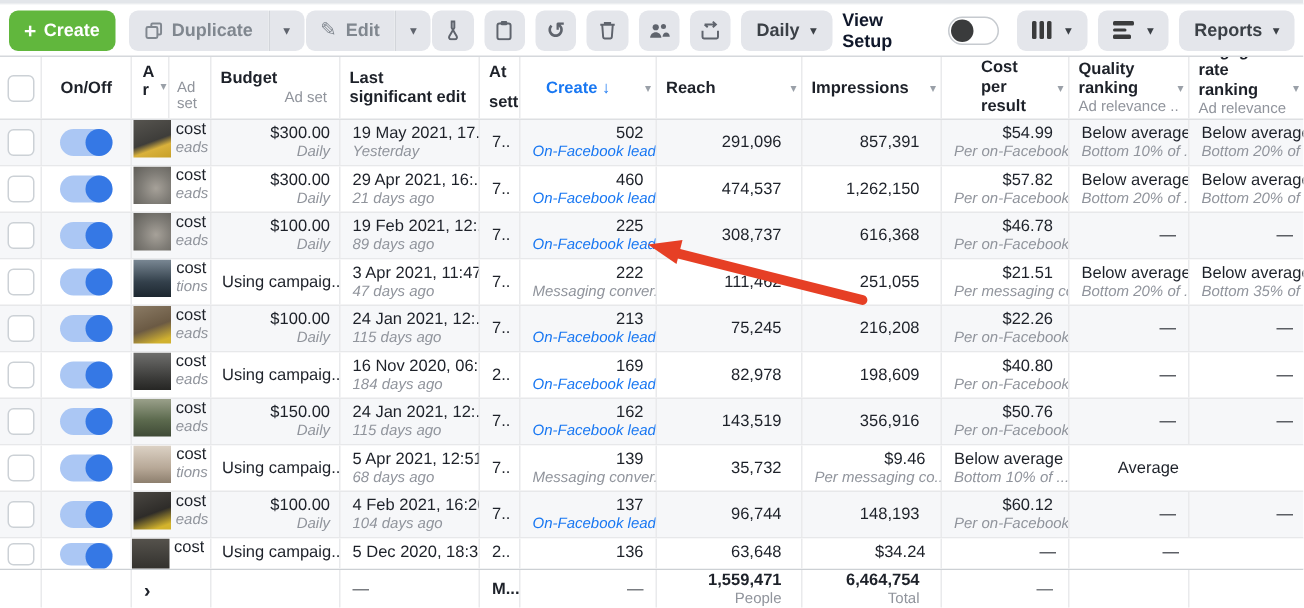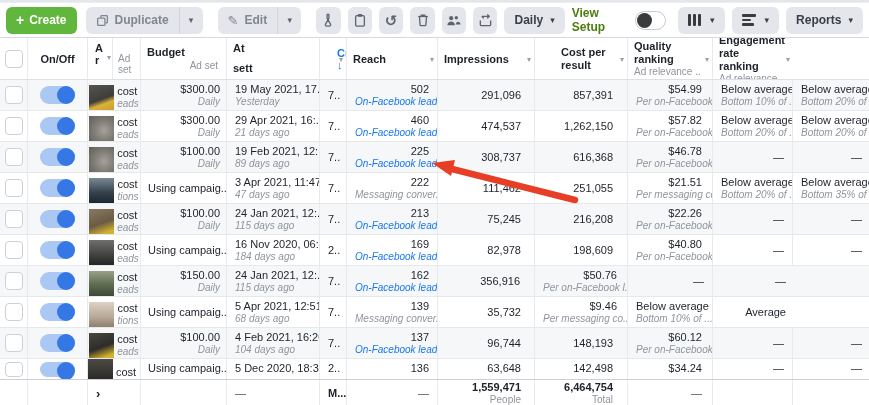--- a/index.html
+++ b/index.html
@@ -15,38 +15,38 @@
     padding: 0 6px; border-bottom: 1px solid #d5d8dc; background: #fff;
   }
   .btn {
     height: 27px; border-radius: 6px; background: #e4e6eb;
     display: inline-flex; align-items: center; justify-content: center;
     font-size: 12px; font-weight: bold; color: #80878f;
     padding: 0 10px; margin-right: 7px; white-space: nowrap; cursor: pointer;
   }
   .btn.green { background: #61b73d; color: #fff; margin-right: 9px; }
   .btn .plus { font-size: 14px; font-weight: bold; margin-right: 5px; }
-  .split { display: inline-flex; margin-right: 15px; }
+  .split { display: inline-flex; margin-right: 1px; }
   .split .btn { margin-right: 0; border-radius: 6px 0 0 6px; }
   .split .caret-part {
     width: 24px; height: 27px; background: #e4e6eb; border-radius: 0 6px 6px 0;
     border-left: 1px solid #d2d5da; display: inline-flex; align-items: center; justify-content: center;
     color: #5f646d; font-size: 9px; cursor: pointer;
   }
   .iconbtn {
     width: 28px; height: 27px; border-radius: 6px; background: #e4e6eb;
     display: inline-flex; align-items: center; justify-content: center;
     margin-right: 7px; color: #5f646d; cursor: pointer; font-size: 14px;
   }
   .iconbtn svg { display: block; }
   .btn.dark { color: #3b4046; }
   .btn .caret { font-size: 9px; margin-left: 7px; color: #3b4046; }
   .btn.disabled { color: #a9aeb5; }
   .spacer { flex: 1; }
-  .view-setup-label { font-size: 12px; font-weight: bold; color: #4d7c0f; margin-right: 8px; }
+  .view-setup-label { font-size: 12px; font-weight: bold; color: #0f172a; margin-right: 8px; }
   .switch {
     width: 35px; height: 19px; border-radius: 10px; background: #fff;
     border: 1px solid #c6cacf; position: relative; margin-right: 12px; cursor: pointer;
   }
   .switch .knob {
     position: absolute; left: 1px; top: 1px; width: 15px; height: 15px;
     border-radius: 50%; background: #3a3b3c;
   }
   .cols-icon { display: inline-flex; gap: 2px; margin-right: 2px; }
   .cols-icon i { display: block; width: 3px; height: 12px; background: #3a3b3c; border-radius: 1px; }
@@ -72,21 +72,21 @@
   .h-results .blue { color: #1877f2; }
   .checkbox { width: 18px; height: 18px; border: 1.5px solid #ccd1d6; border-radius: 4px; background: #fff; display: inline-block; cursor: pointer; }
   
   .tr { height: 31px; border-bottom: 1px solid #e7e8ea; background: #fff; position: relative; }
   .tr.alt { background: #f6f7f9; }
   .tr .cell { padding: 2px 8px; }
   .tr .v { font-size: 11px; color: #1d2129; line-height: 13px; white-space: nowrap; }
   .tr .sub { font-size: 10px; color: #90949c; line-height: 12px; white-space: nowrap; font-style: italic; }
   .tr .sub:empty { display: none; }
   .c-check, .c-toggle { align-items: center; }
-  .c-ad { flex-direction: row; align-items: flex-end; padding: 0 !important; }
+  .c-ad { flex-direction: row; align-items: flex-start; padding: 0 !important; }
   .thumb { width: 25px; height: 25px; flex: 0 0 25px; background: #777; }
   .ad-text { display: flex; flex-direction: column; padding-left: 3px; overflow: hidden; }
   .c-budget, .c-results, .c-reach, .c-imp, .c-cost, .c-quality, .c-eng { text-align: right; }
   .c-budget { padding-right: 6px !important; }
   .c-budget.left-budget { text-align: left; padding-left: 7px !important; }
   .c-edit, .c-att { text-align: left; padding-left: 8px !important; }
   .c-reach { padding-right: 13px !important; }
   .c-imp { padding-right: 14px !important; }
   .c-cost { padding-right: 10px !important; }
   .c-eng { padding-right: 7px !important; border-right: none; }
@@ -240,20 +240,23 @@
       <span>A</span><br>
       <span>r</span>
       <span class="sort-caret">▾</span>
     </span>
     <span class="ad-sub-box">Ad set</span>
   </div>
   <div class="cell h-budget">
     <span class="title-row">Budget</span>
     <span class="sublabel">Ad set</span>
   </div>
+  <div class="cell">
+    <span style="line-height:13px;">Last significant edit</span>
+  </div>
   <div class="cell" style="line-height:13px;justify-content:space-between;">
     <span>At</span>
     <span>sett</span>
   </div>
   <div class="cell h-results">
     <span>
       <span class="blue">Create</span>
       <span class="blue">↓</span>
     </span>
     <span class="sort-caret">▾</span>
@@ -607,20 +610,23 @@
       <span class="v">24 Jan 2021, 12:...</span>
       <span class="sub">115 days ago</span>
     </div>
     <div class="cell c-att">
       <span class="v">7..</span>
     </div>
     <div class="cell c-results">
       <span class="v">162</span>
       <span class="sub link">On-Facebook leads</span>
     </div>
+    <div class="cell c-reach">
+      <span class="v">143,519</span>
+    </div>
     <div class="cell c-imp">
       <span class="v">356,916</span>
     </div>
     <div class="cell c-cost">
       <span class="v">$50.76</span>
       <span class="sub">Per on-Facebook l...</span>
     </div>
     <div class="cell c-quality">
       <span class="v">—</span>
 
@@ -753,23 +759,20 @@
     </div>
     <div class="cell c-att">
       <span class="v">2..</span>
     </div>
     <div class="cell c-results">
       <span class="v">136</span>
 
     </div>
     <div class="cell c-reach">
       <span class="v">63,648</span>
-    </div>
-    <div class="cell c-imp">
-      <span class="v">142,498</span>
     </div>
     <div class="cell c-cost">
       <span class="v">$34.24</span>
 
     </div>
     <div class="cell c-quality">
       <span class="v">—</span>
 
     </div>
     <div class="cell c-eng">

